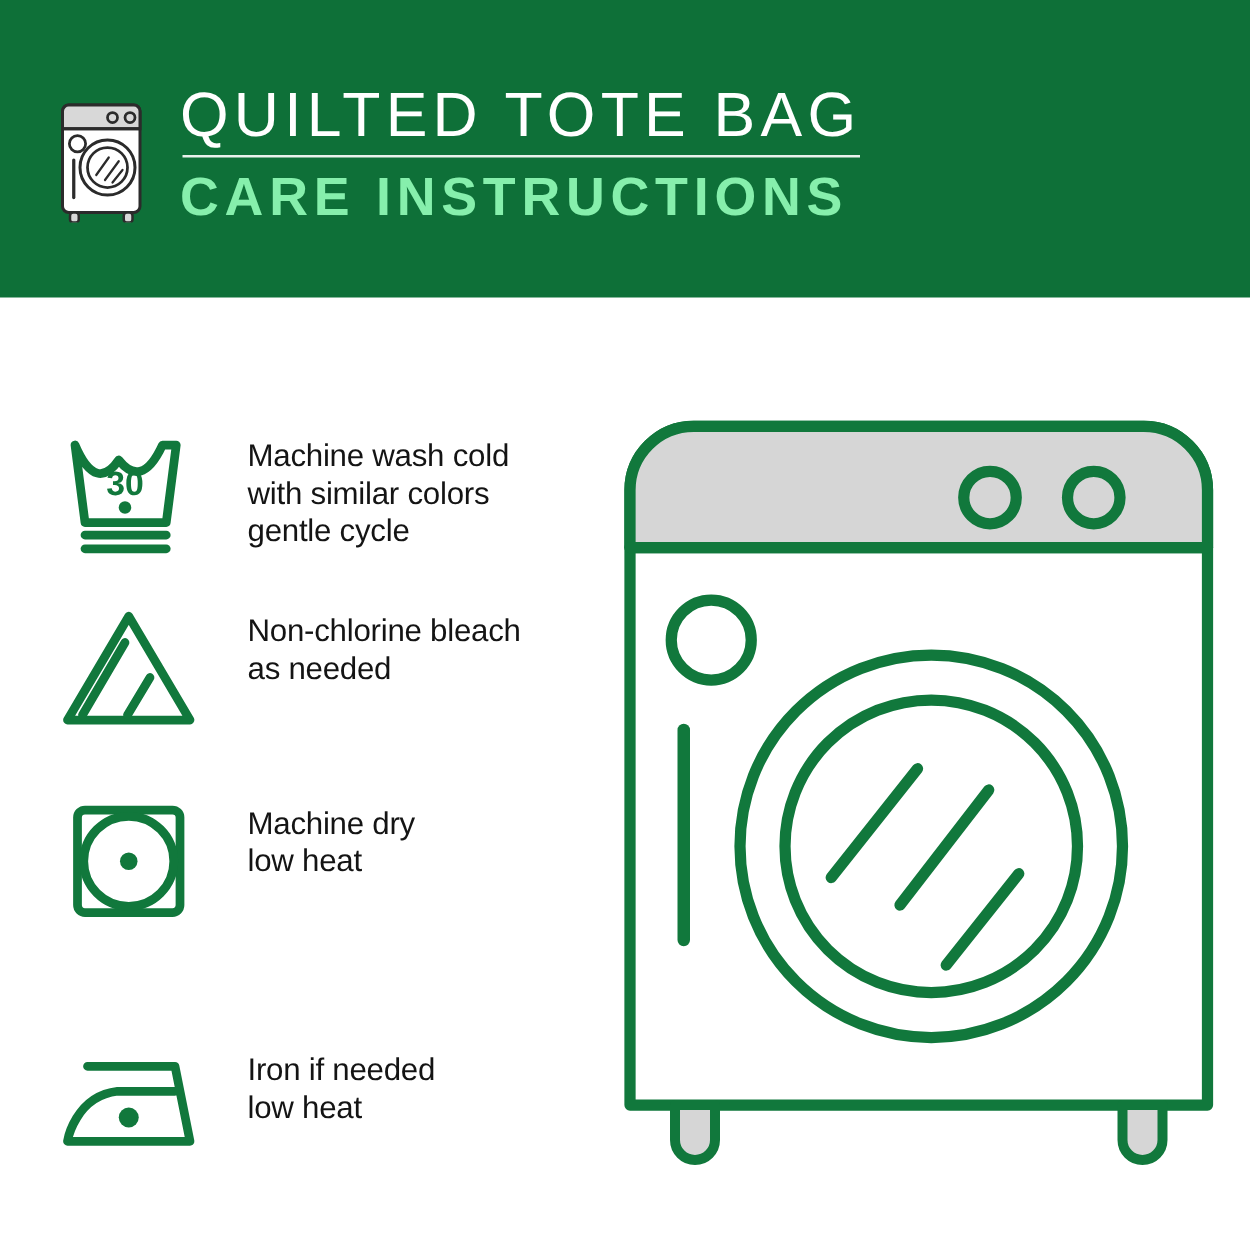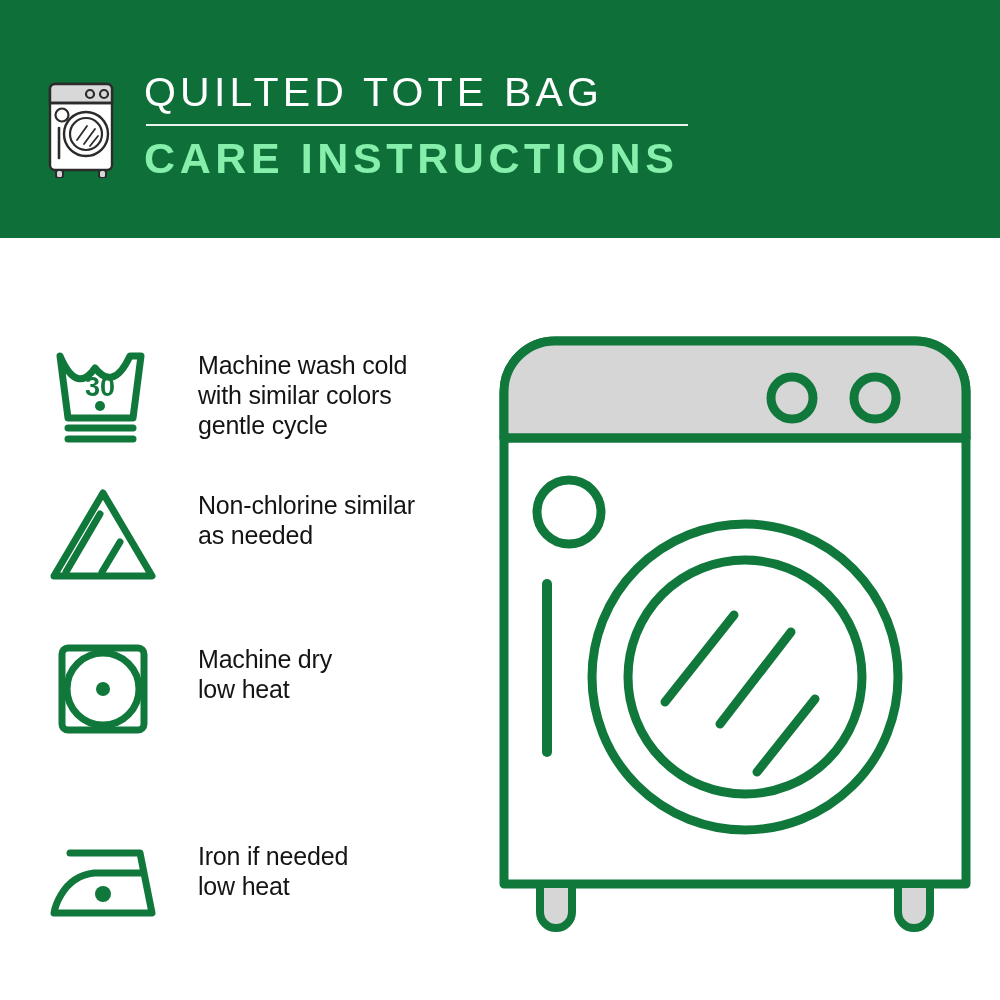--- a/index.html
+++ b/index.html
@@ -36,21 +36,21 @@
     height: 110px;
   }
   #header-text {
     position: absolute;
     left: 144px;
     top: 66px;
     width: 700px;
   }
   #title-main {
     color: #ffffff;
-    font-size: 41px;
+    font-size: 50px;
     line-height: 52px;
     font-weight: 300;
     letter-spacing: 4.2px;
     white-space: nowrap;
   }
   #title-divider {
     width: 542px;
     height: 2px;
     background: #e9f2ec;
     margin: 6px 0 7px 2px;
@@ -167,21 +167,21 @@
   <div class="care-row" id="row-bleach">
     <div class="care-symbol">
       <svg width="118" height="104" viewBox="0 0 118 104" xmlns="http://www.w3.org/2000/svg">
         <g fill="none" stroke="#11783C" stroke-width="7" stroke-linecap="round" stroke-linejoin="round">
           <path d="M55 9 L 104 92 L 6 92 Z"></path>
           <line x1="52" y1="30" x2="18" y2="88"></line>
           <line x1="72" y1="58" x2="54" y2="88"></line>
         </g>
       </svg>
     </div>
-    <div class="care-text">Non-chlorine similar
+    <div class="care-text">Non-chlorine bleach
 as needed</div>
   </div>
 
   <div class="care-row" id="row-dry">
     <div class="care-symbol">
       <svg width="118" height="104" viewBox="0 0 118 104" xmlns="http://www.w3.org/2000/svg">
         <g fill="none" stroke="#11783C" stroke-width="7" stroke-linejoin="round">
           <rect x="14" y="10" width="82" height="82" rx="6"></rect>
           <circle cx="55" cy="51" r="36"></circle>
         </g>

